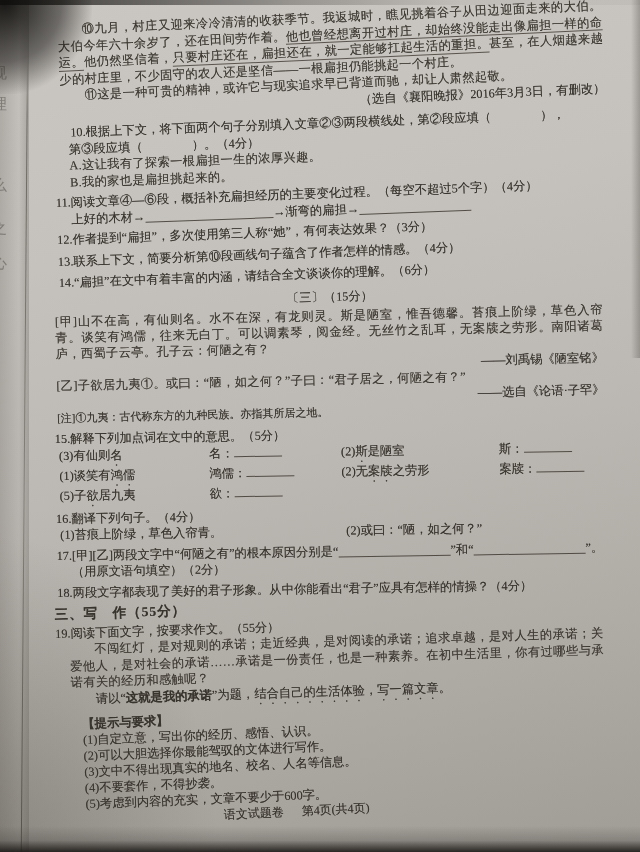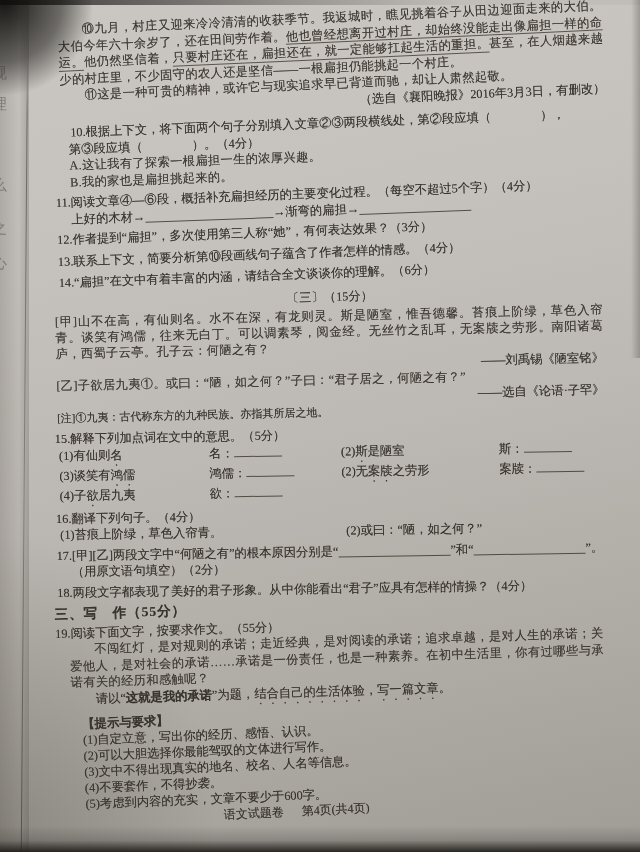--- a/index.html
+++ b/index.html
@@ -119,45 +119,45 @@
       <div class="right">——刘禹锡《陋室铭》</div>
       <div class="just hand"><span>[乙]</span><span>子欲居九夷①。或曰：“陋，如之何？”子曰：“君子居之，何陋之有？”</span></div>
       <div class="right">——选自《论语·子罕》</div>
       <div style="font-size:11px">[注]①九夷：古代称东方的九种民族。亦指其所居之地。</div>
     </div>
 
     <div class="blk blk-q1518">
       <div class="hang">15.解释下列加点词在文中的意思。（5分）</div>
       <div class="r15">
         <div class="i15 i15l">
-          <span class="ph1"><span>(1)有仙则</span><span class="dots">名</span><span></span></span>
+          <span class="ph1"><span>(3)有仙则</span><span class="dots">名</span><span></span></span>
           <span>名：</span>
             <span class="bl bl-s"></span>
         </div>
         <div class="i15">
           <span class="ph2"><span>(2)</span><span class="dots">斯</span><span>是陋室</span></span>
           <span>斯：</span>
             <span class="bl bl-s"></span>
         </div>
       </div>
       <div class="r15">
         <div class="i15 i15l">
-          <span class="ph1"><span>(3)谈笑有</span><span class="dots">鸿儒</span><span></span></span>
+          <span class="ph1"><span>(1)谈笑有</span><span class="dots">鸿儒</span><span></span></span>
           <span>鸿儒：</span>
             <span class="bl bl-s"></span>
         </div>
         <div class="i15">
           <span class="ph2"><span>(2)无</span><span class="dots">案牍</span><span>之劳形</span></span>
           <span>案牍：</span>
             <span class="bl bl-s"></span>
         </div>
       </div>
       <div class="r15">
         <div class="i15 i15l">
-          <span class="ph1"><span>(4)子</span><span class="dots">欲</span><span>居九夷</span></span>
+          <span class="ph1"><span>(5)子</span><span class="dots">欲</span><span>居九夷</span></span>
           <span>欲：</span>
             <span class="bl bl-s"></span>
         </div>
       </div>
       <div class="hang" style="margin-top:3px">16.翻译下列句子。（4分）</div>
       <div class="r16">
         <span class="i16a">(1)苔痕上阶绿，草色入帘青。</span>
         <span>(2)或曰：“陋，如之何？”</span>
       </div>
       <div class="hang" style="margin-top:4px">

